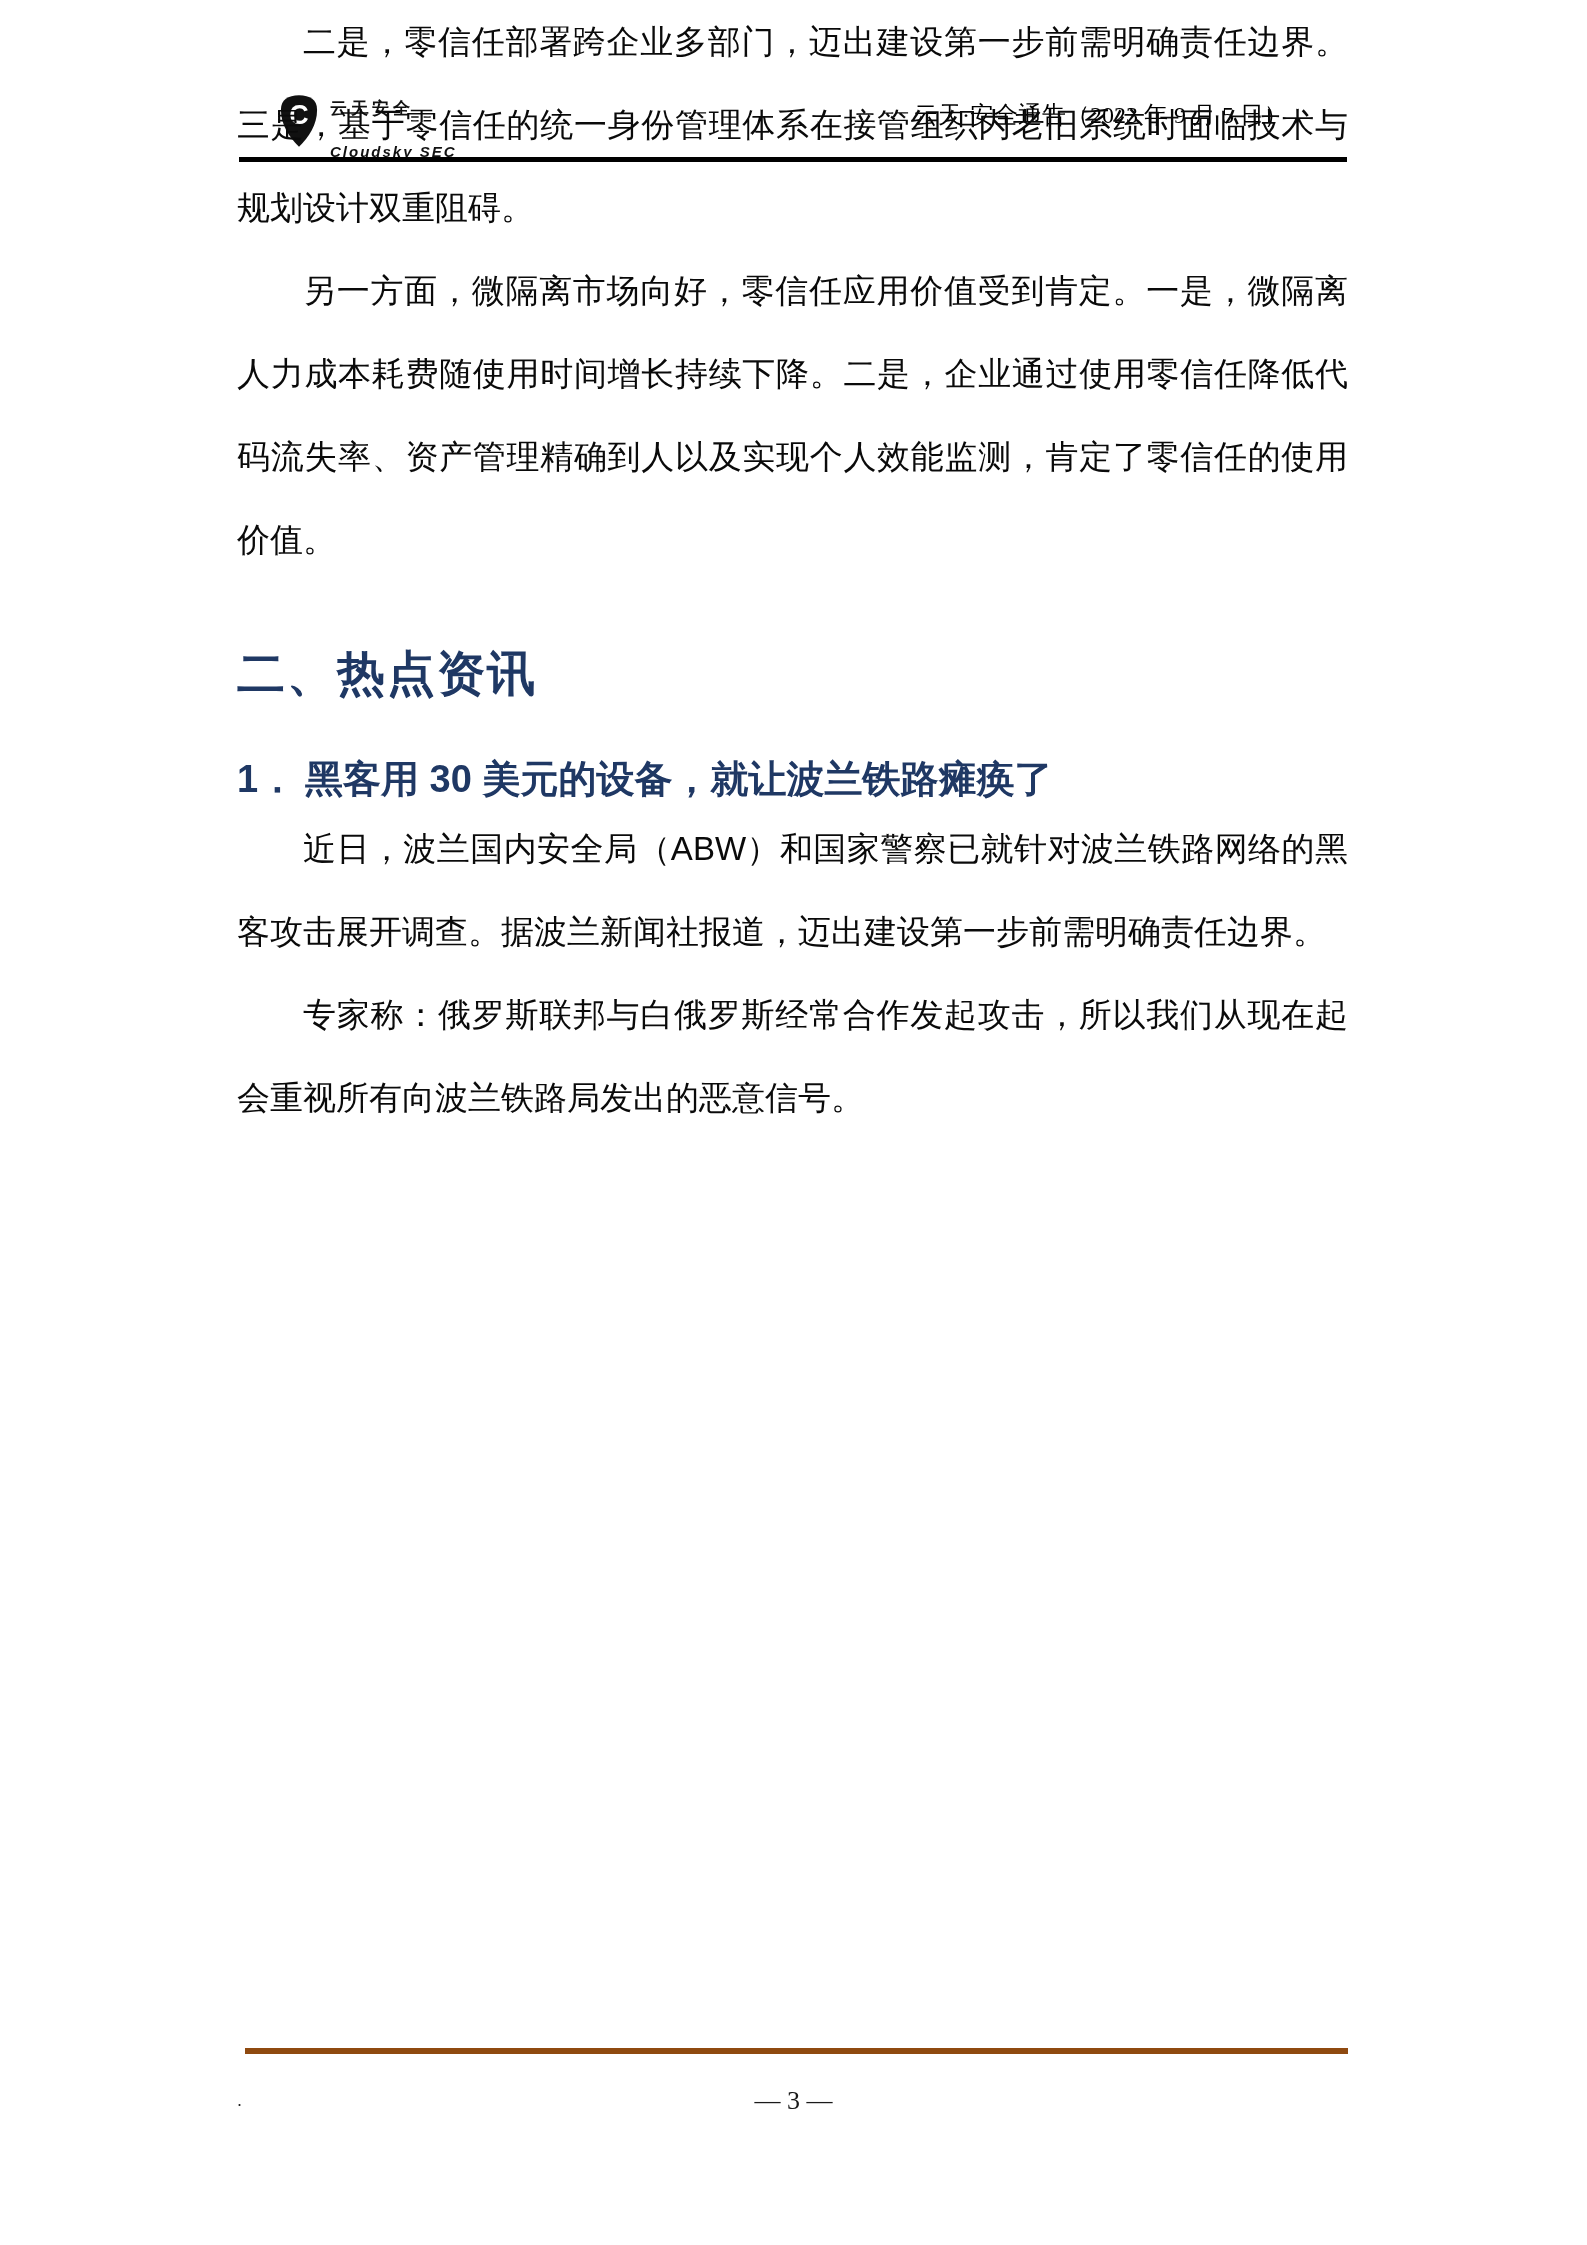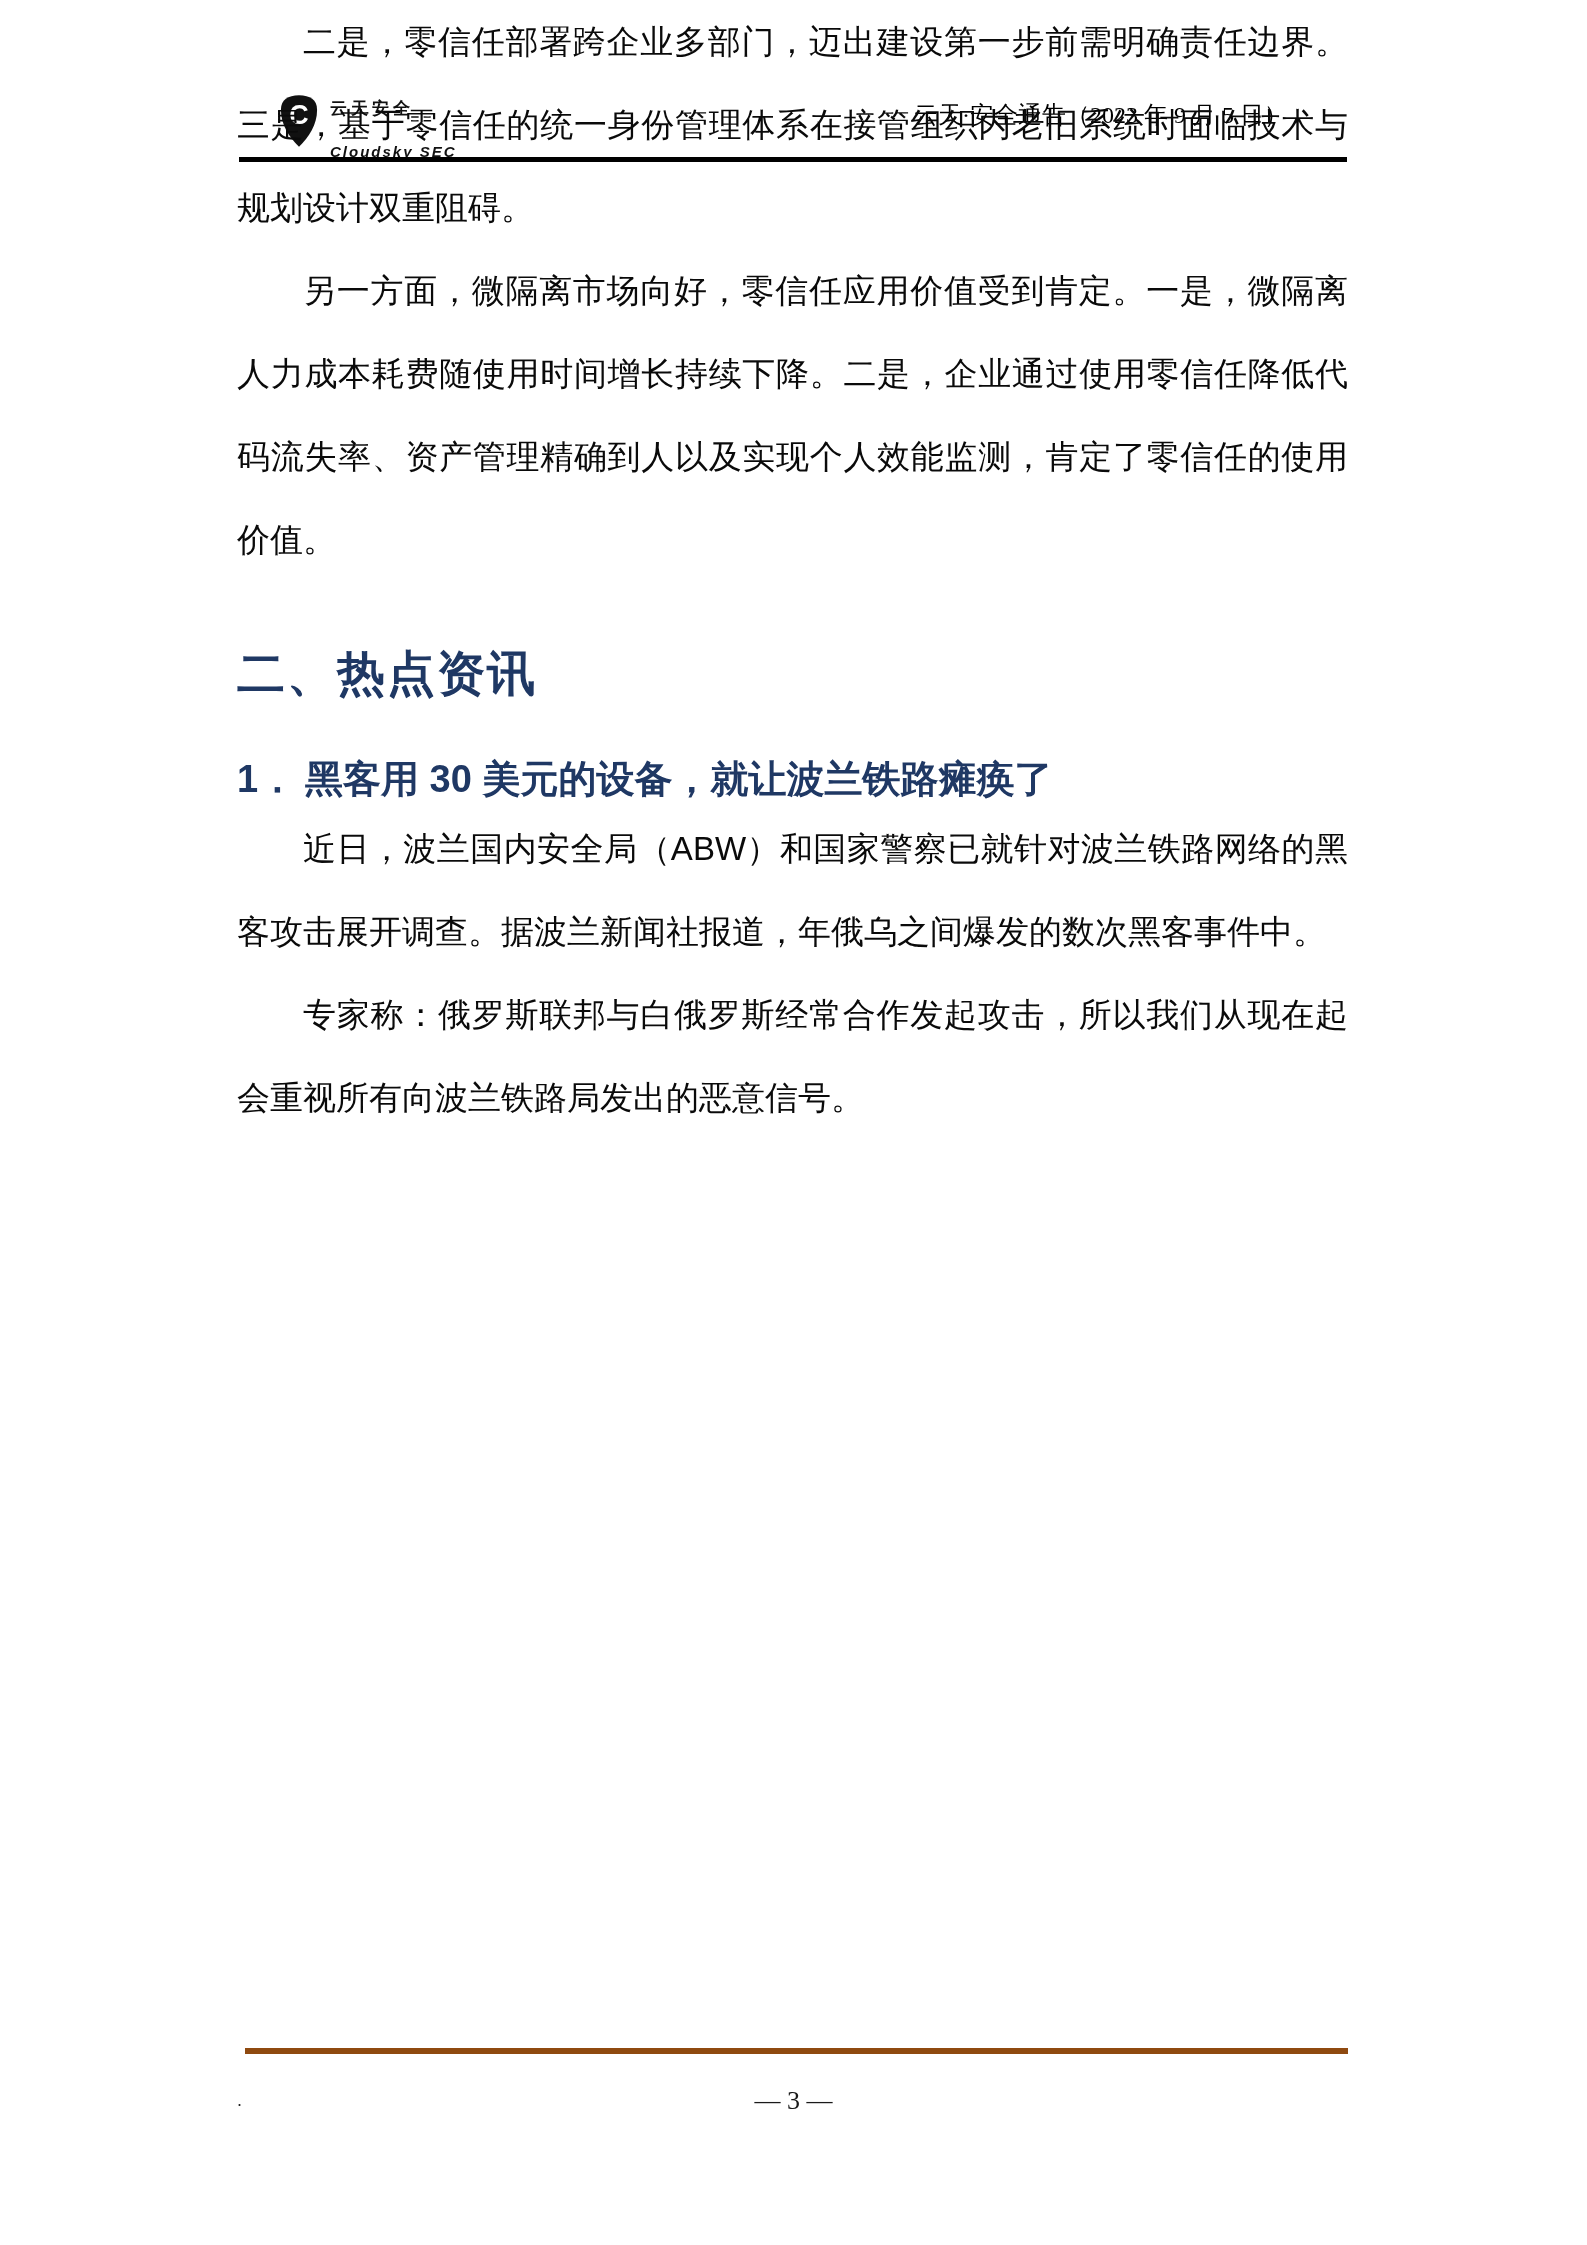--- a/index.html
+++ b/index.html
@@ -90,21 +90,21 @@
     <p class="p1">二是，零信任部署跨企业多部门，迈出建设第一步前需明确责任边界。三是，基于零信任的统一身份管理体系在接管组织内老旧系统时面临技术与规划设计双重阻碍。</p>
     <p class="p2">另一方面，微隔离市场向好，零信任应用价值受到肯定。一是，微隔离人力成本耗费随使用时间增长持续下降。二是，企业通过使用零信任降低代码流失率、资产管理精确到人以及实现个人效能监测，肯定了零信任的使用价值。</p>
 
     <div class="h2">二、热点资讯</div>
 
     <div class="h3">
       <span class="item-no">1．</span>
       <span>黑客用 30 美元的设备，就让波兰铁路瘫痪了</span>
     </div>
 
-    <p class="p3">近日，波兰国内安全局（ABW）和国家警察已就针对波兰铁路网络的黑客攻击展开调查。据波兰新闻社报道，年俄乌之间爆发的数次黑客事件中。</p>
+    <p class="p3">近日，波兰国内安全局（ABW）和国家警察已就针对波兰铁路网络的黑客攻击展开调查。据波兰新闻社报道，迈出建设第一步前需明确责任边界。</p>
     <p class="p6">专家称：俄罗斯联邦与白俄罗斯经常合作发起攻击，所以我们从现在起会重视所有向波兰铁路局发出的恶意信号。</p>
   </div>
 
   <div class="footer-rule"></div>
   <div class="footer-left-mark">.</div>
   <div class="page-number">— 3 —</div>
 
 </div>
 
 </body></html>

